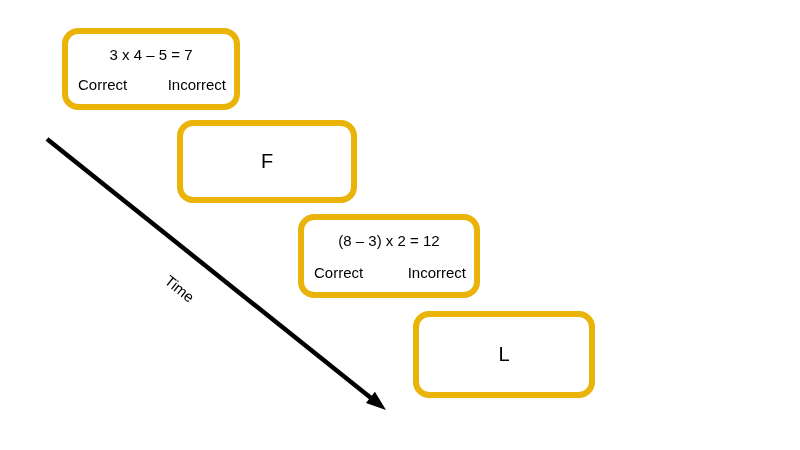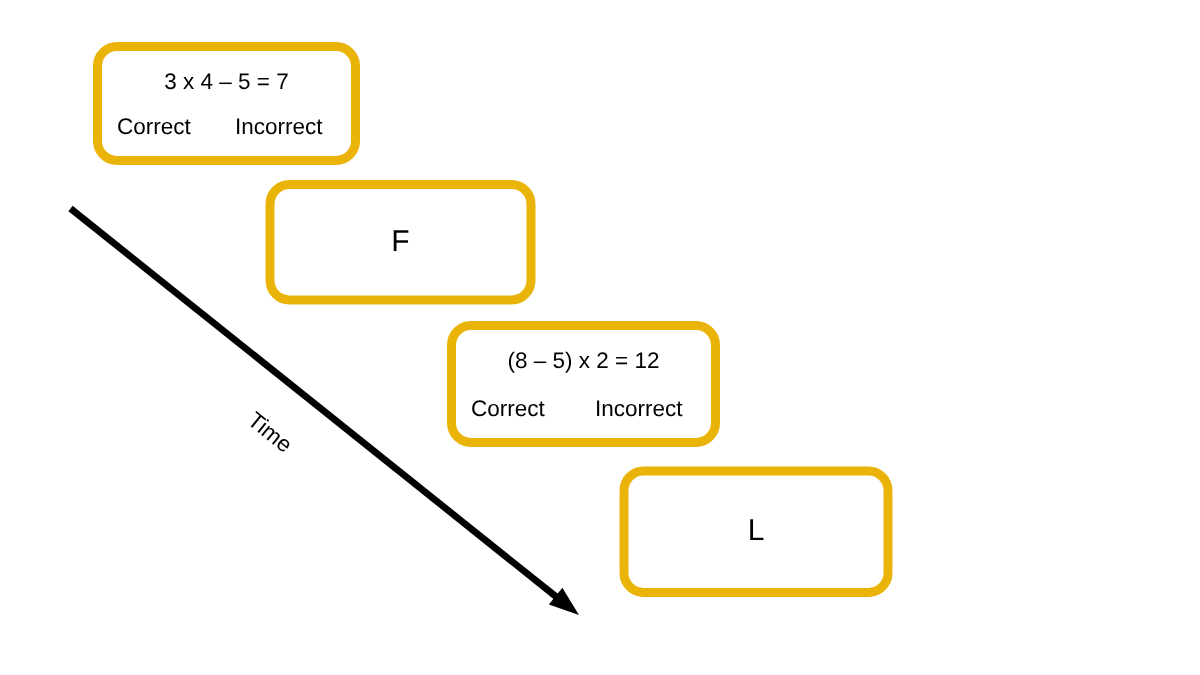--- a/index.html
+++ b/index.html
@@ -33,21 +33,21 @@
     text-align: center;
     font-size: 15px;
     line-height: 18px;
     white-space: pre;
   }
   .options-row {
     display: flex;
     justify-content: space-between;
     font-size: 15px;
     line-height: 18px;
-    padding: 0 19px 0 10px;
+    padding: 0 8px 0 10px;
   }
   .letter-card {
     display: flex;
     align-items: center;
     justify-content: center;
     font-size: 20px;
   }
   #card-equation-1 { left: 62px;  top: 28px;  width: 178px; height: 82px; }
   #card-letter-1   { left: 177px; top: 120px; width: 180px; height: 83px; }
   #card-equation-2 { left: 298px; top: 214px; width: 182px; height: 84px; }
@@ -88,21 +88,21 @@
       <span>Correct</span>
       <span>Incorrect</span>
     </div>
   </div>
 
   <div class="card letter-card" id="card-letter-1">
     <span>F</span>
   </div>
 
   <div class="card equation-card" id="card-equation-2">
-    <div class="equation-text">(8 – 5) x 2 = 12</div>
+    <div class="equation-text">(8 – 3) x 2 = 12</div>
     <div class="options-row">
       <span>Correct</span>
       <span>Incorrect</span>
     </div>
   </div>
 
   <div class="card letter-card" id="card-letter-2">
     <span>L</span>
   </div>
 

